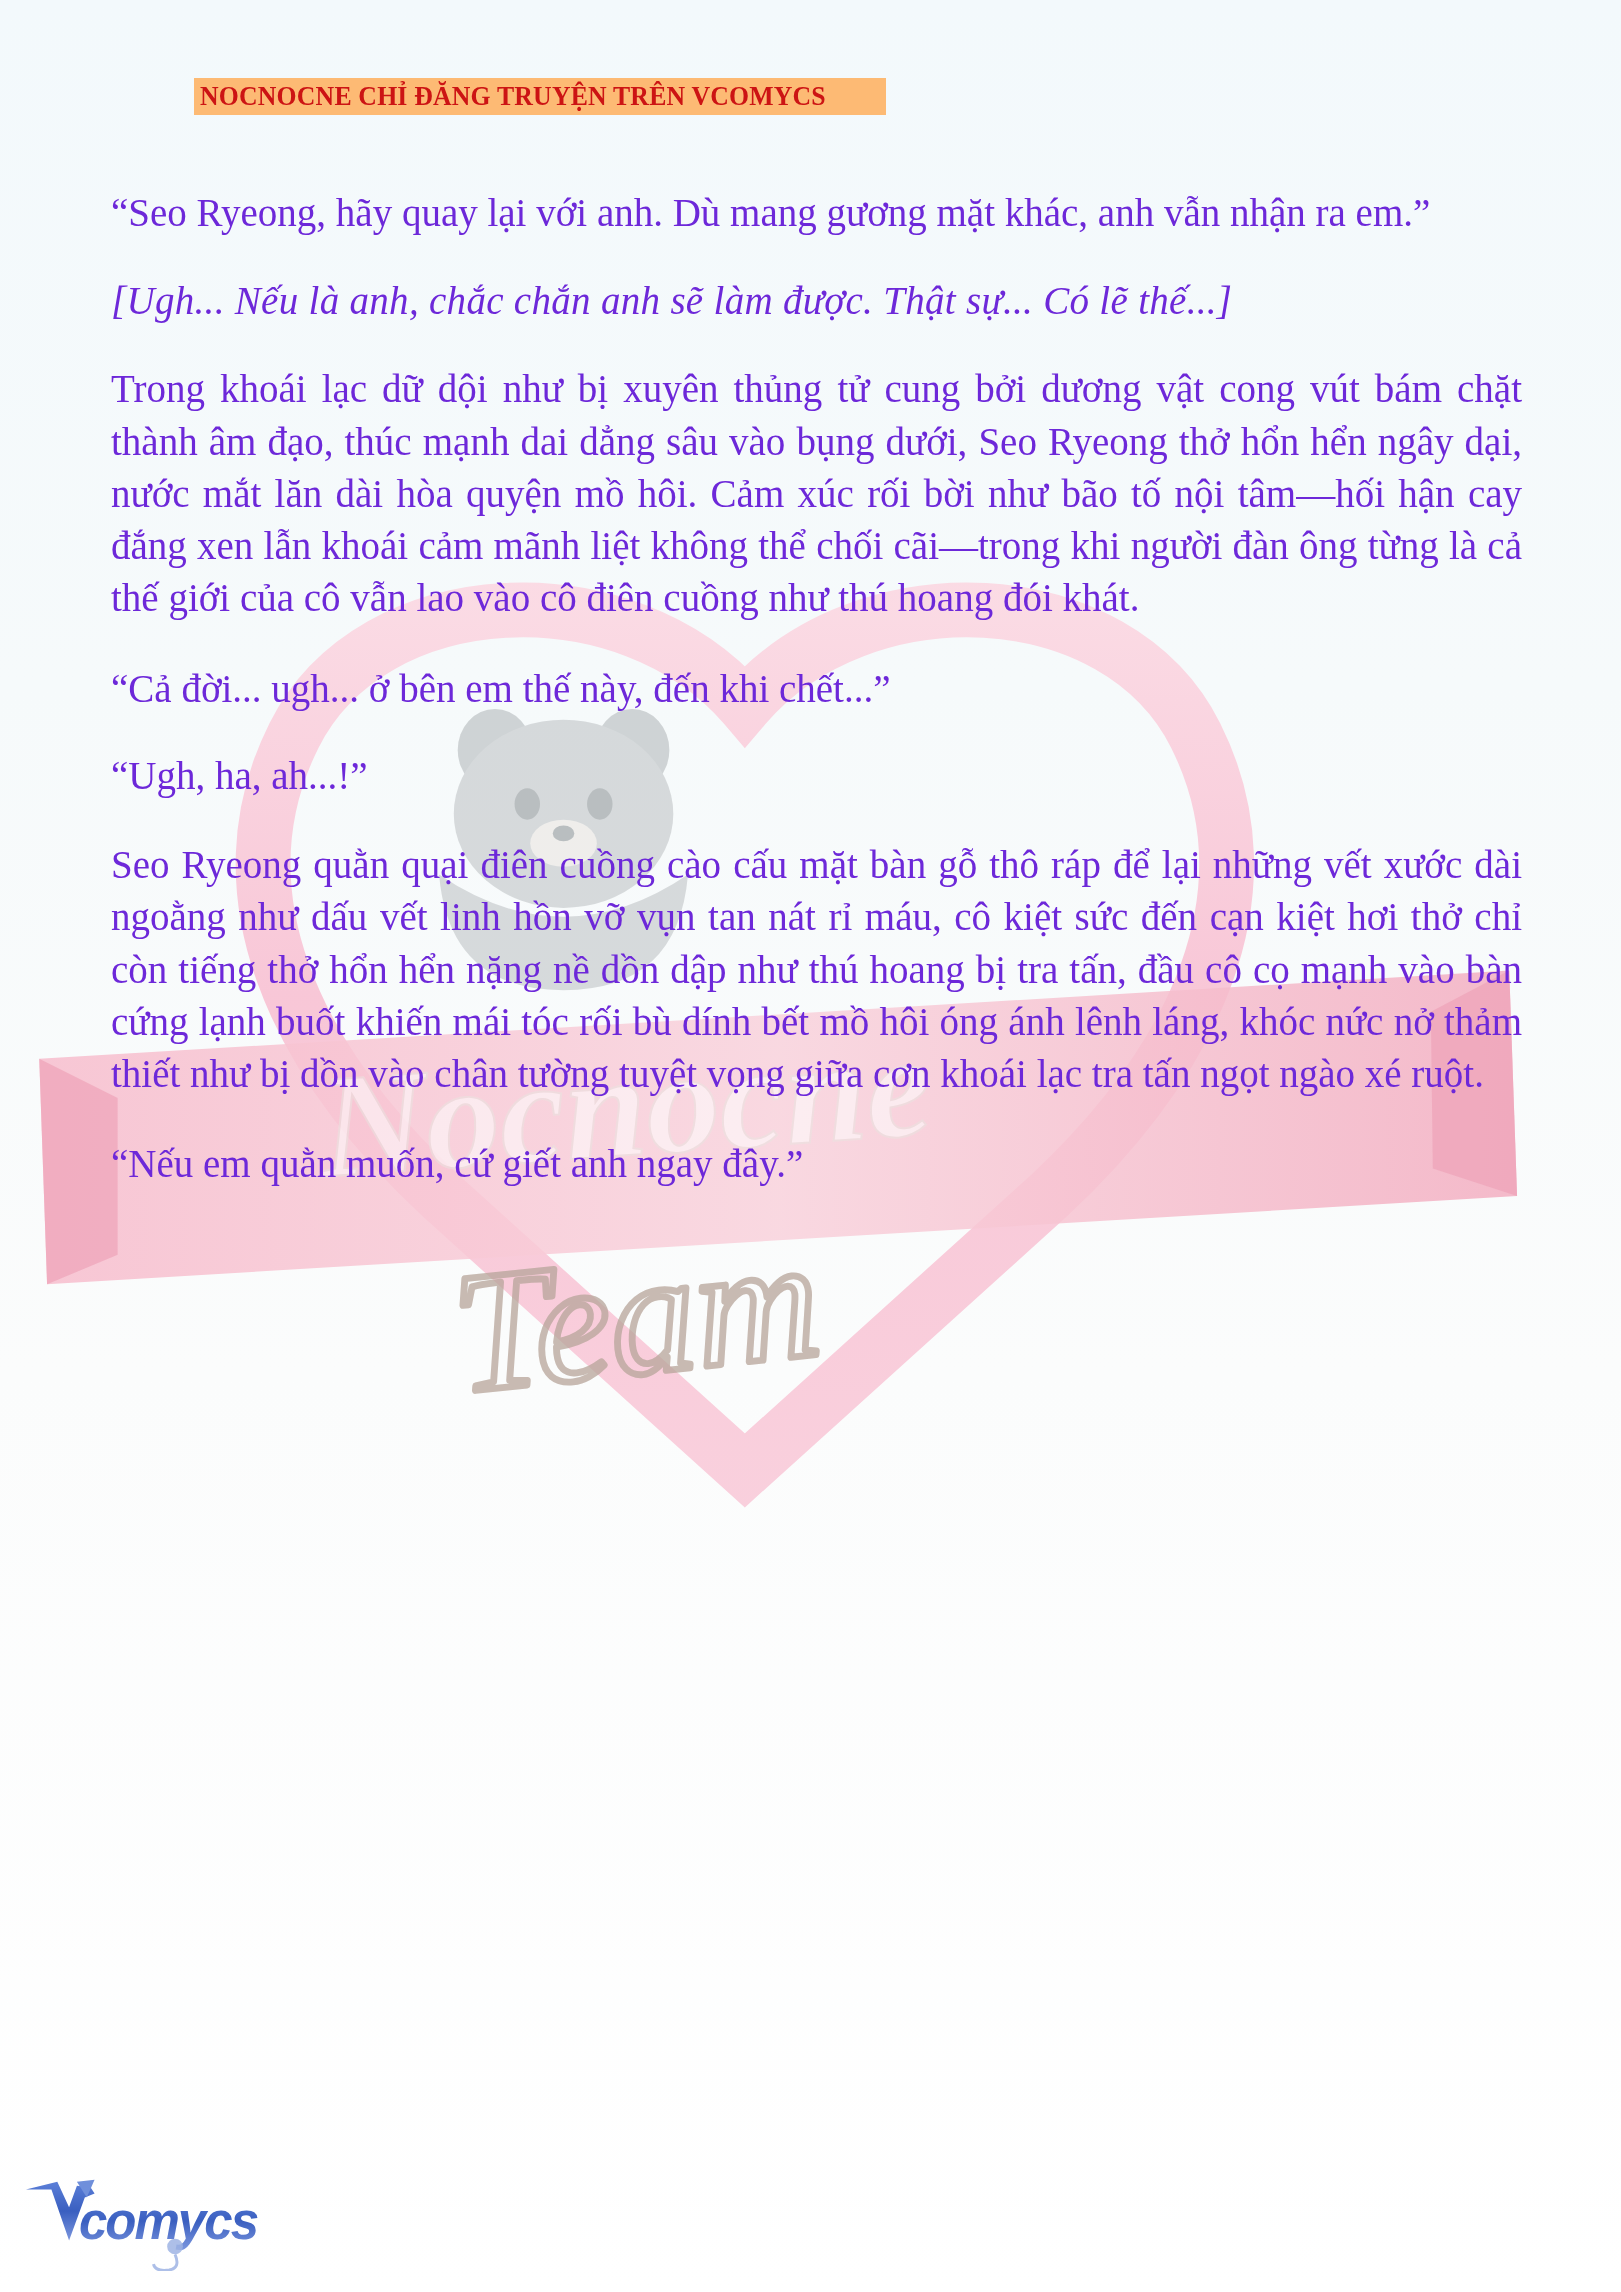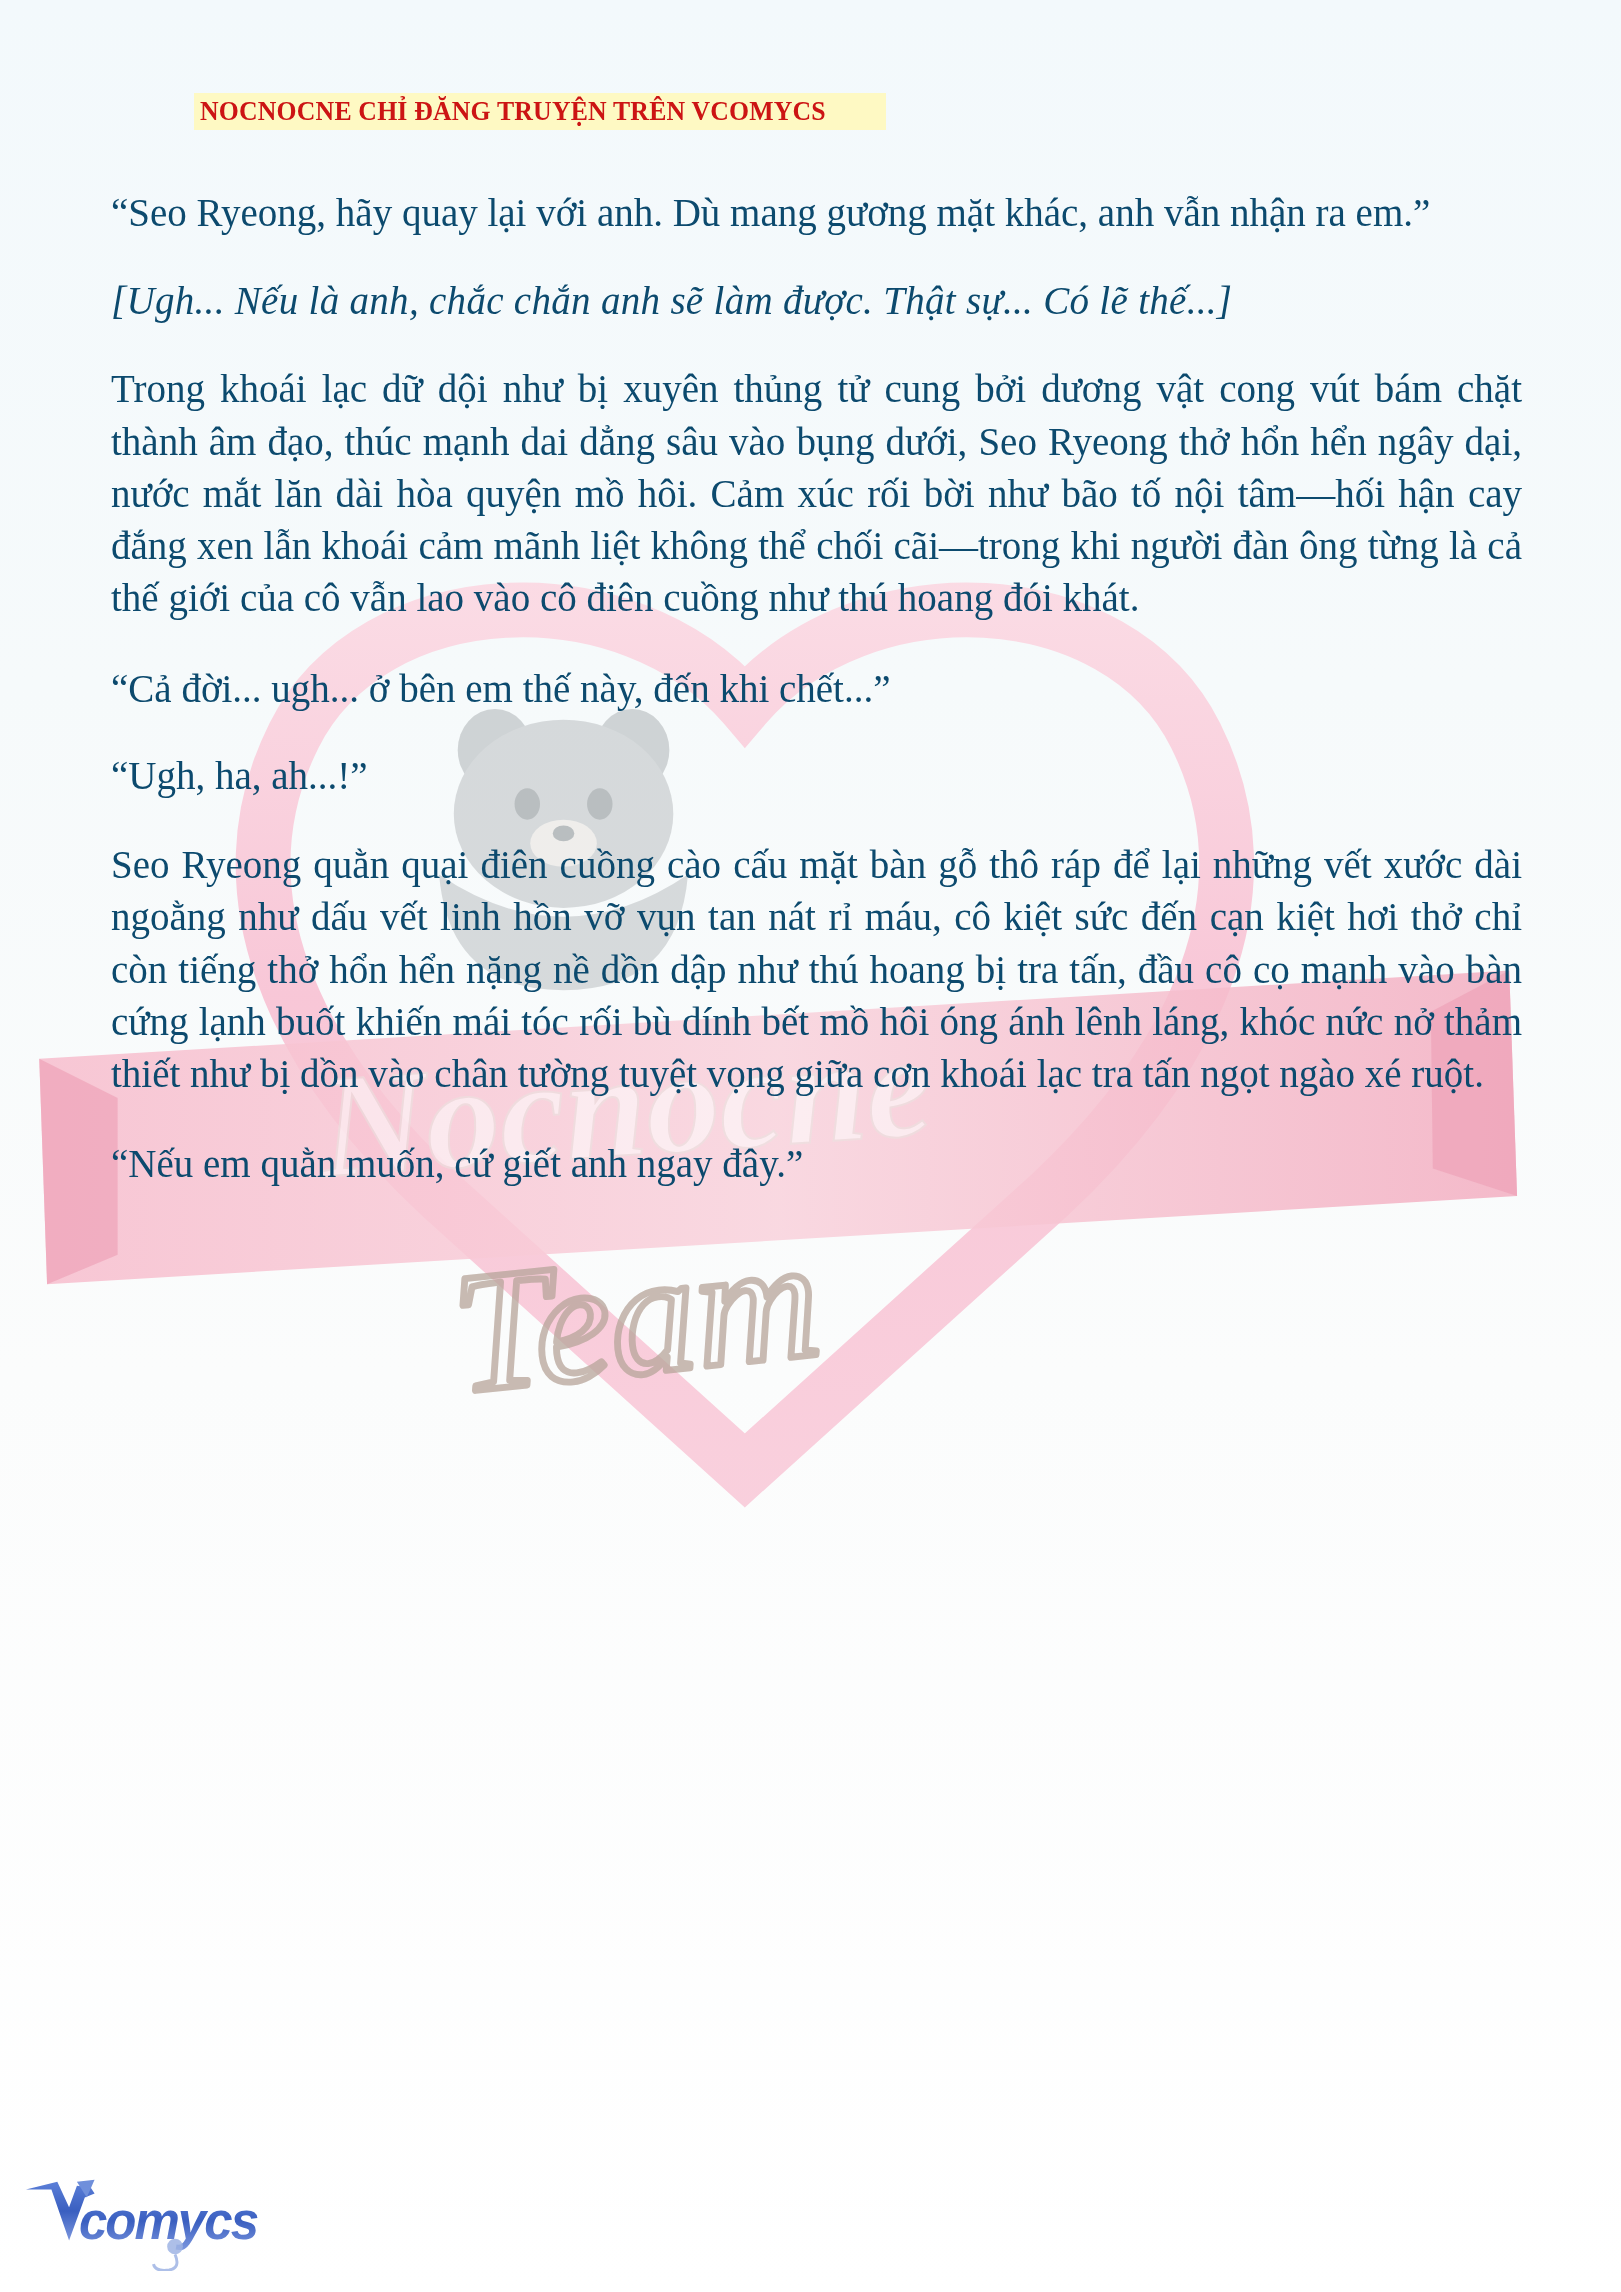--- a/index.html
+++ b/index.html
@@ -33,23 +33,23 @@
     height: 1176px;
     z-index: 1;
     pointer-events: none;
   }
   .watermark svg { display:block; }
 
   
   .header-band {
     position: absolute;
     left: 194px;
-    top: 93px;
+    top: 78px;
     z-index: 3;
-    background: #fef9c3;
+    background: #fdba74;
     padding: 3.9px 5.9px 4.9px 5.9px;
     line-height: 1;
   }
   .header-text {
     font-family: "Liberation Serif", "DejaVu Serif", serif;
     font-weight: bold;
     font-size: 28px;
     letter-spacing: 0.2px;
     color: #cc1414;
     white-space: nowrap;
@@ -61,21 +61,21 @@
   
   .content {
     position: absolute;
     left: 111px;
     top: 188px;
     width: 1411px;
     z-index: 2;
   }
   p.para {
     margin: 0 0 37px 0;
-    color: #0c4a6e;
+    color: #6d28d9;
     font-size: 39px;
     line-height: 1.30;
     text-align: justify;
     text-justify: inter-word;
     font-family: "Liberation Serif", "DejaVu Serif", serif;
   }
   p.para.last { margin-bottom: 0; }
   p.para.narrow { text-align: left; }
   p.para.italic {
     font-style: italic;

